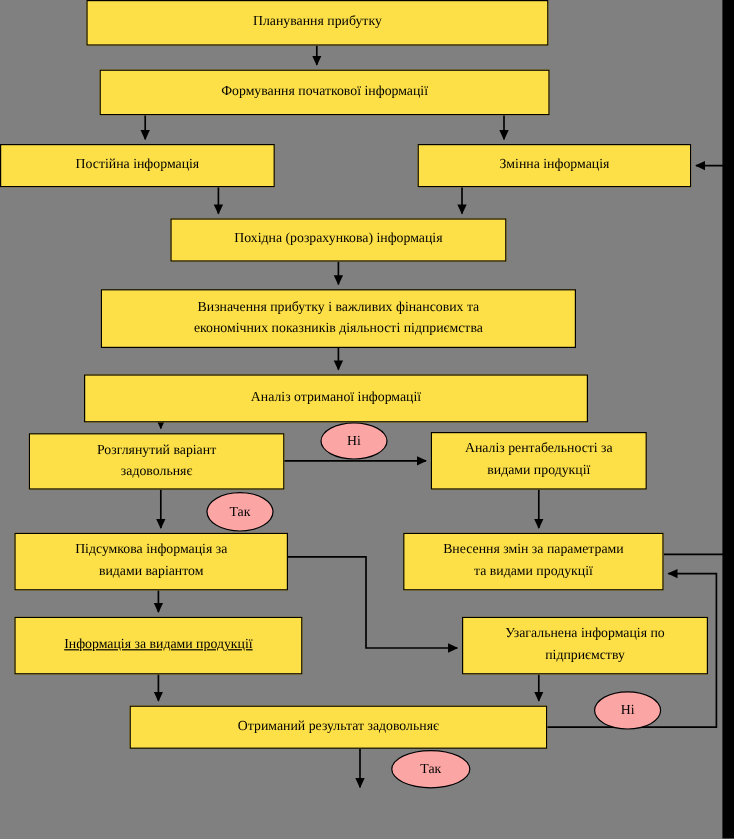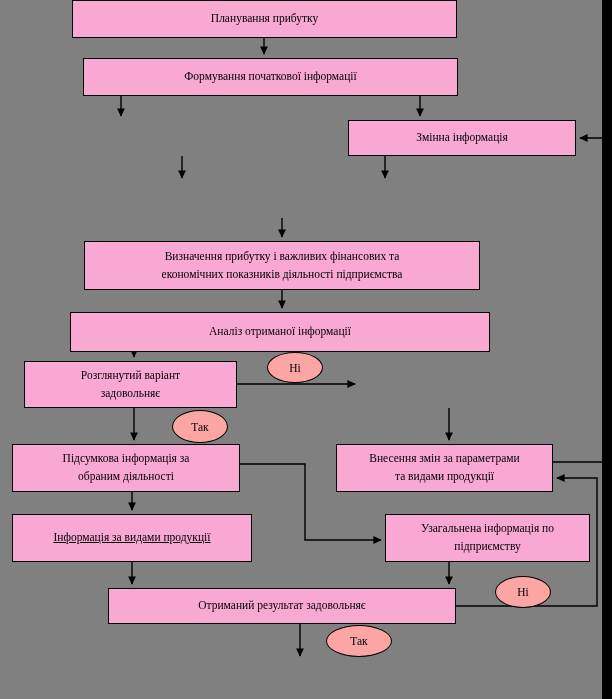--- a/index.html
+++ b/index.html
@@ -18,21 +18,21 @@
   #wires {
     position: absolute;
     left: 0; top: 0;
     width: 612px;
     height: 699px;
     pointer-events: none;
   }
   .node {
     position: absolute;
     box-sizing: border-box;
-    background: #f9a8d4;
+    background: #fde047;
     border: 1px solid #000000;
     display: flex;
     align-items: center;
     justify-content: center;
     text-align: center;
     color: #000000;
     font-size: 11.5px;
     line-height: 1.55;
     padding: 2px 8px;
   }
@@ -113,44 +113,54 @@
   <div class="edge-band" style="left:602px; top:0; width:10px; height:699px;"></div>
 
   <div class="node" style="left:72px; top:0px; width:385px; height:38px;">
     <span class="txt">Планування прибутку</span>
   </div>
 
   <div class="node" style="left:83px; top:58px; width:375px; height:38px;justify-content:center;">
     <span class="txt">Формування початкової інформації</span>
   </div>
 
+  <div class="node" style="left:0px; top:120px; width:229px; height:36px;">
+    <span class="txt">Постійна інформація</span>
+  </div>
 
   <div class="node" style="left:348px; top:120px; width:228px; height:36px;">
     <span class="txt">Змінна інформація</span>
   </div>
 
+  <div class="node" style="left:142px; top:182px; width:280px; height:36px;">
+    <span class="txt">Похідна (розрахункова) інформація</span>
+  </div>
 
   <div class="node" style="left:84px; top:241px; width:396px; height:49px;text-align:center;">
     <span class="txt">Визначення прибутку і важливих фінансових та
 економічних показників діяльності підприємства</span>
   </div>
 
   <div class="node" style="left:70px; top:312px; width:420px; height:40px;">
     <span class="txt">Аналіз отриманої інформації</span>
   </div>
 
   <div class="node" style="left:24px; top:361px; width:213px; height:47px;">
     <span class="txt">Розглянутий варіант
 задовольняє</span>
   </div>
 
+  <div class="node" style="left:359px; top:360px; width:180px; height:48px;">
+    <span class="txt">Аналіз рентабельності за
+видами продукції</span>
+  </div>
 
   <div class="node" style="left:12px; top:444px; width:228px; height:48px;">
     <span class="txt">Підсумкова інформація за
-обраним діяльності</span>
+видами варіантом</span>
   </div>
 
   <div class="node" style="left:336px; top:444px; width:217px; height:48px;">
     <span class="txt">Внесення змін за параметрами
 та видами продукції</span>
   </div>
 
   <div class="node" style="left:12px; top:514px; width:240px; height:48px;text-decoration:underline;">
     <span class="txt">Інформація за видами продукції</span>
   </div>

